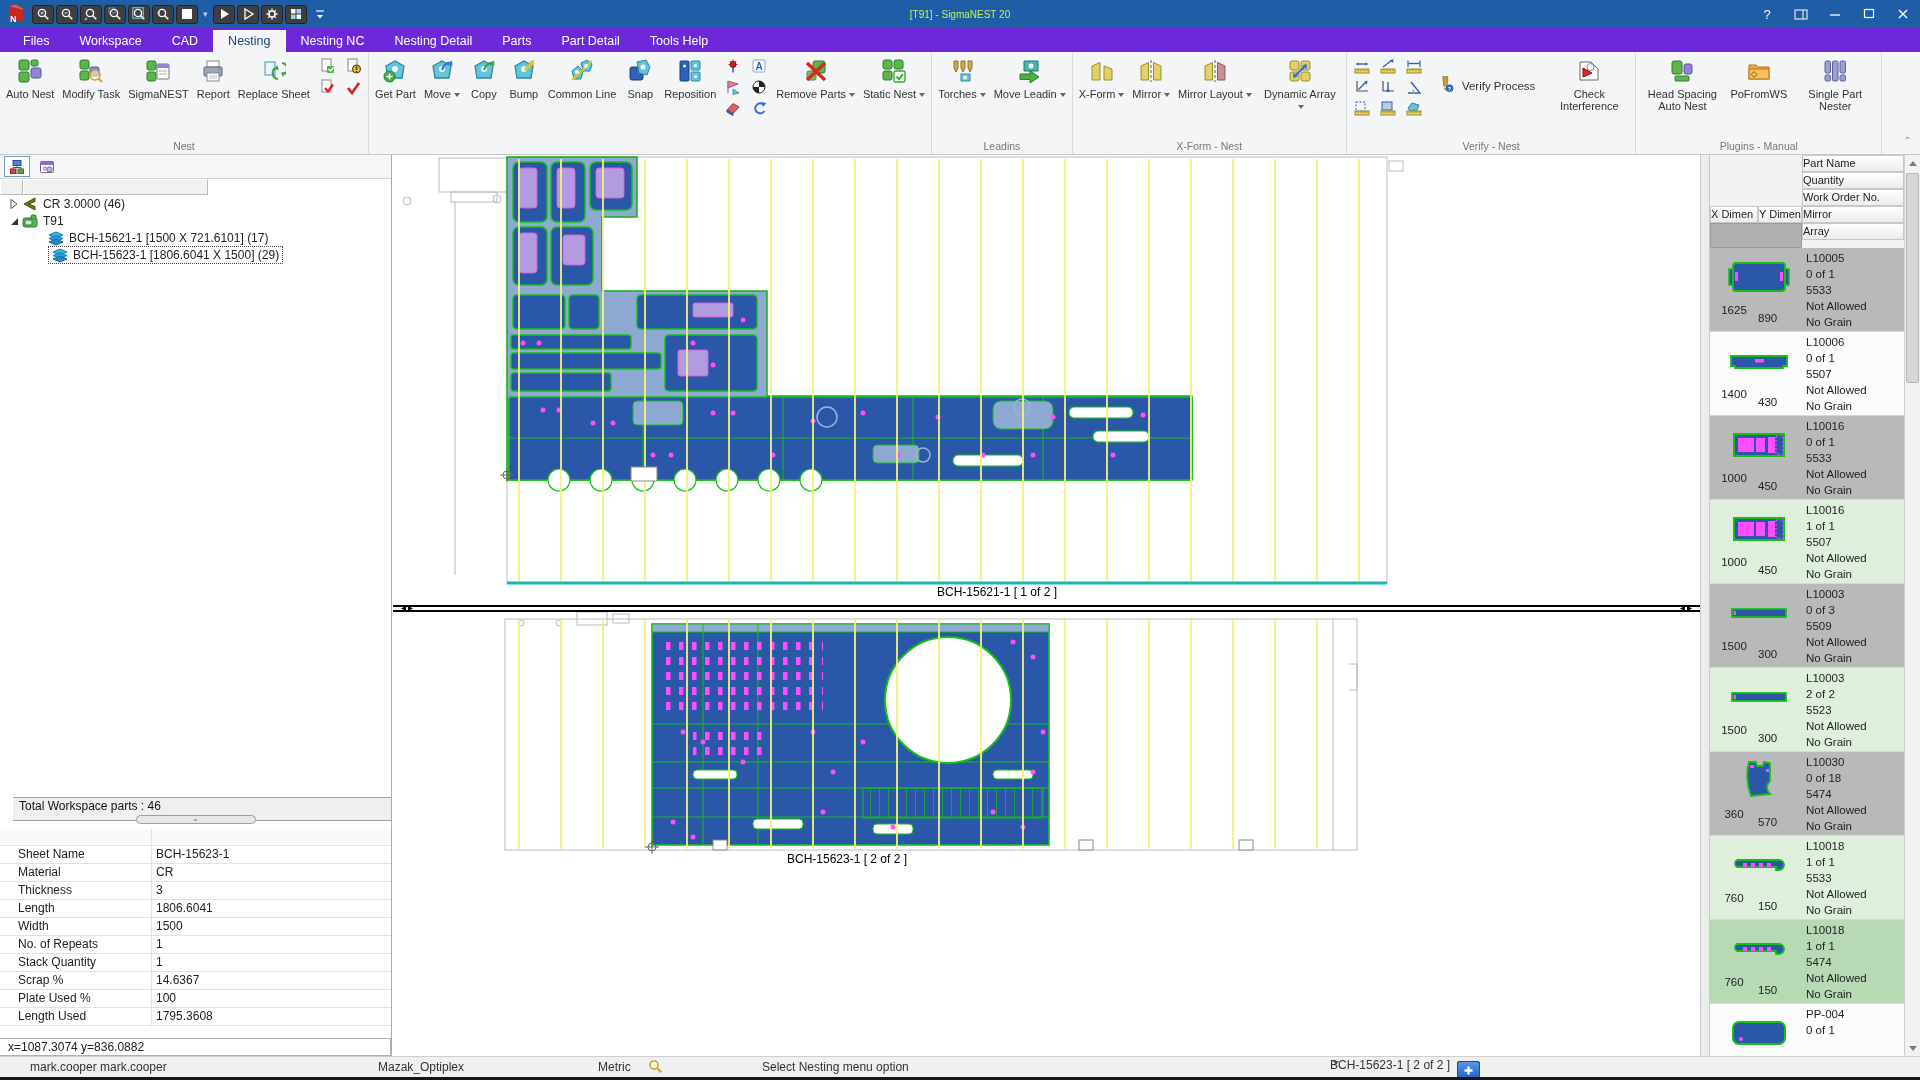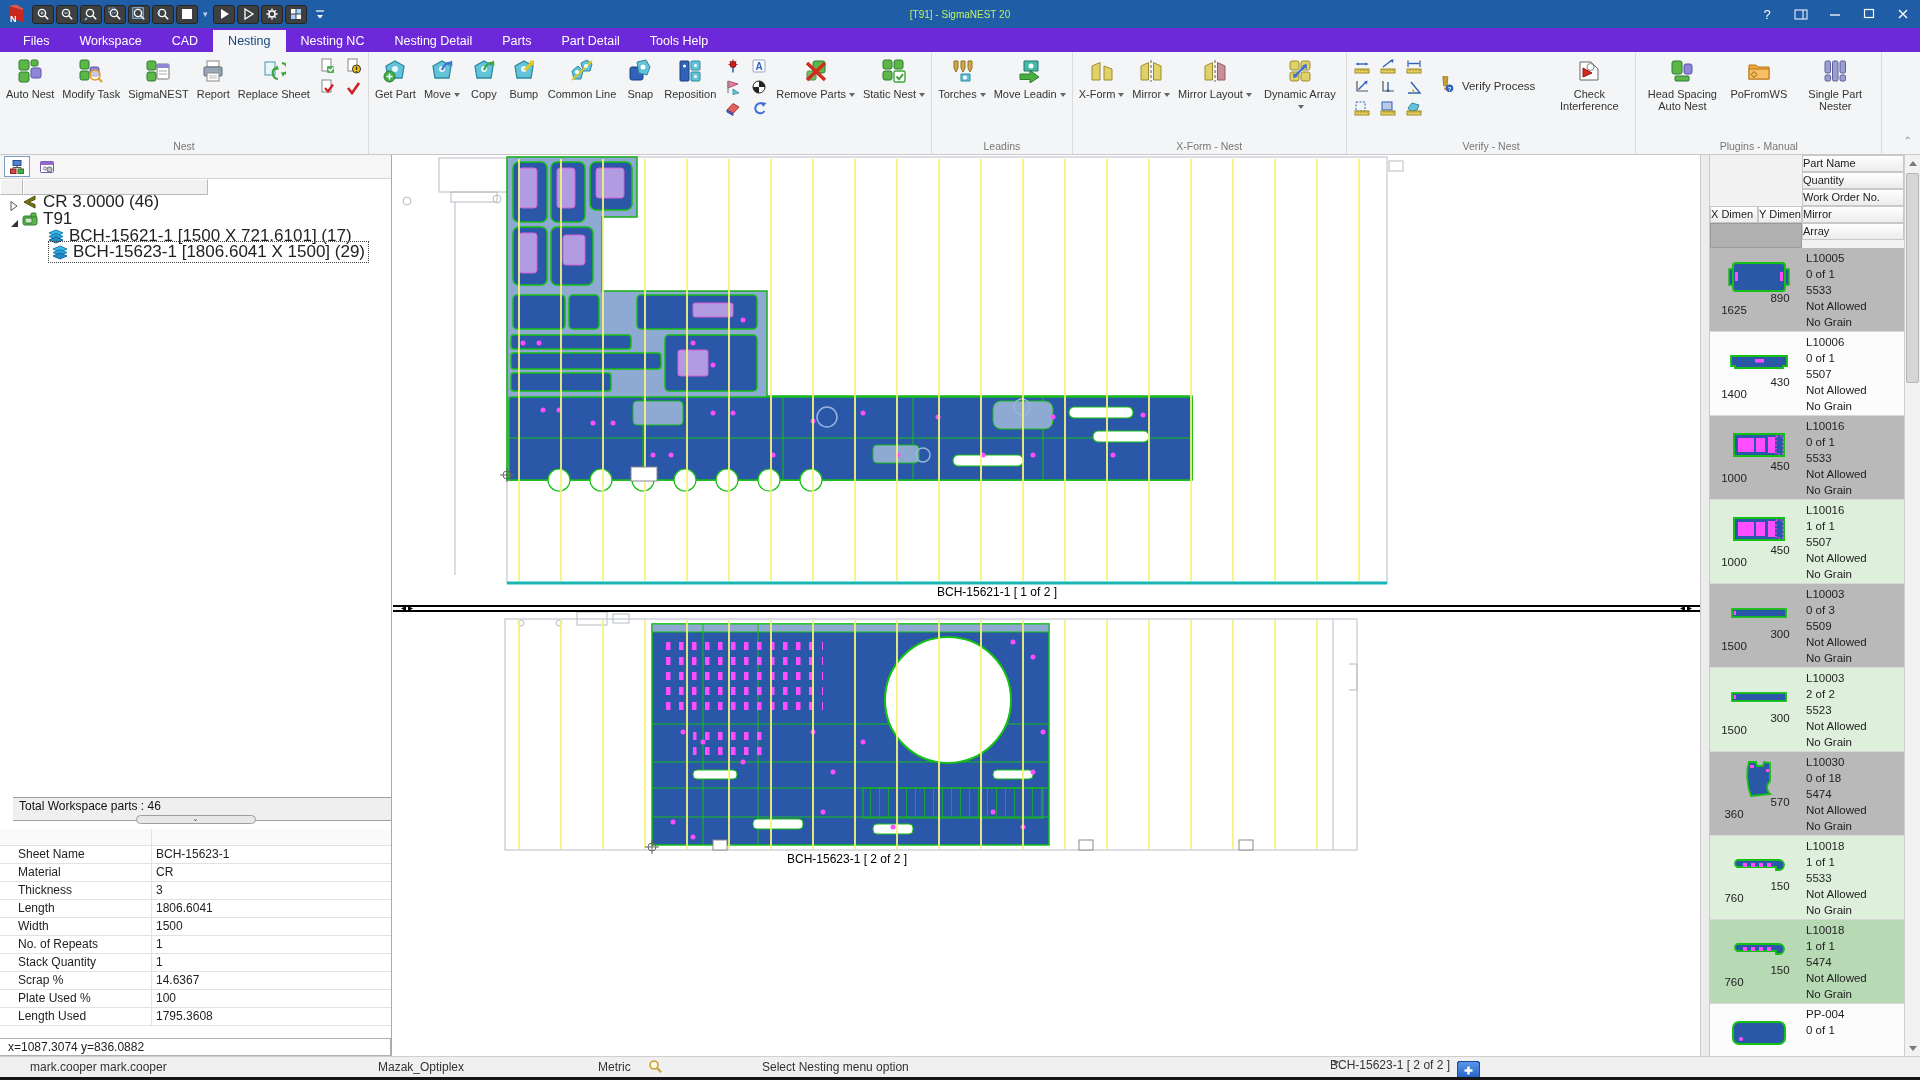--- a/index.html
+++ b/index.html
@@ -32,21 +32,21 @@
   .caret{display:inline-block;width:0;height:0;border-left:3.5px solid transparent;border-right:3.5px solid transparent;border-top:4px solid #666;margin-left:3px;vertical-align:middle}
   .ribcollapse{position:absolute;right:6px;bottom:4px;color:#888;font-size:10px}
   
   .leftpanel{position:absolute;top:155px;left:0;width:392px;bottom:24px;background:#fff;border-right:1px solid #a9a9a9}
   .lp-tabs{position:absolute;top:0;left:0;right:0;height:24px;background:#f6f6f6;border-bottom:1px solid #d5d5d5;display:flex;align-items:center;padding-left:4px;gap:4px}
   .lp-tab{width:26px;height:21px;display:flex;align-items:center;justify-content:center;border:1px solid transparent}
   .lp-tab.sel{background:#fff;border:1px solid #7a9cc4}
   .lp-colhead{position:absolute;top:24px;left:0;right:0;height:16px;display:flex}
   .lp-colcell{background:#f1f1f1;border:1px solid #fff;border-right-color:#b9b9b9;border-bottom-color:#b9b9b9;height:16px}
   .lp-tree{position:absolute;top:40px;left:0;right:0;height:602px;background:#fff;overflow:hidden}
-  .trow{height:17px;display:flex;align-items:flex-end;white-space:nowrap;font-size:17px}
+  .trow{height:17px;display:flex;align-items:center;white-space:nowrap;font-size:12px}
   .texp{width:12px;display:flex;justify-content:center;margin-right:2px}
   .ticon{margin-right:5px;display:flex}
   .tsel{border:1px dotted #444;padding:0 3px}
   .lp-total{position:absolute;top:642px;left:13px;right:0;height:24px;background:#efefef;border:1px solid #9f9f9f;border-left:none;border-right:none;line-height:17px;padding-left:6px;color:#111}
   .lp-pillrow{position:absolute;top:660px;left:0;right:0;height:14px;display:flex;justify-content:center}
   .pill{width:120px;height:9px;background:#e8e8e8;border:1px solid #9f9f9f;border-radius:5px;font-size:7px;line-height:6px;text-align:center;color:#333}
   .props{position:absolute;top:674px;left:0;right:0}
   .prow{display:flex;height:18px;border-bottom:1px solid #e2e2e2}
   .prow .pl{width:152px;padding-left:18px;line-height:17px;border-right:1px solid #e2e2e2;color:#222}
   .prow .pv{flex:1;padding-left:4px;line-height:17px}
@@ -62,21 +62,21 @@
   .viewlabel{position:absolute;background:#fff;padding:0 5px;font-size:12px;color:#000;white-space:nowrap;transform:translateX(-50%)}
   .vstrip{position:absolute;top:155px;bottom:24px;left:1700px;width:10px;background:#ececec;border-left:1px solid #c9c9c9;border-right:1px solid #c9c9c9}
   
   .rightpanel{position:absolute;top:155px;right:0;width:210px;bottom:24px;background:#fff;overflow:hidden}
   .rp-head{position:absolute;top:0;left:0;right:16px;height:93px;background:#f2f2f2}
   .hcell{position:absolute;background:linear-gradient(#fff,#ececec);border:1px solid #c8c8c8;font-size:11px;line-height:15px;color:#222;overflow:hidden;white-space:nowrap}
   .rp-rows{position:absolute;top:93px;left:0;right:16px;bottom:0;overflow:hidden}
   .partrow{position:relative;height:84px;border-bottom:1px solid #d8d8d8}
   .partrow .pthumb{position:absolute;left:12px;top:5px;width:74px;height:48px;display:flex;align-items:center;justify-content:center}
   .partrow .pxv{position:absolute;left:0;top:56px;width:48px;text-align:center;font-size:11.5px}
-  .partrow .pyv{position:absolute;left:48px;top:44px;width:44px;text-align:center;font-size:11.5px}
+  .partrow .pyv{position:absolute;left:48px;top:64px;width:44px;text-align:left;font-size:11.5px}
   .partrow .pinfo{position:absolute;left:96px;top:2px;right:2px;font-size:11.5px;line-height:16px;white-space:nowrap}
   .bg-gray{background:#b9b9b9}.bg-white{background:#fcfcfc}.bg-green{background:#def0dc}.bg-darkgreen{background:#b7d9b4}
   .rp-scroll{position:absolute;top:0;right:0;width:16px;bottom:0;background:#f2f2f2;border-left:1px solid #cfcfcf}
   .scrbtn{position:absolute;left:1px;width:13px;height:14px;display:flex;align-items:center;justify-content:center}
   .tri-up{width:0;height:0;border-left:4px solid transparent;border-right:4px solid transparent;border-bottom:5px solid #7a7a7a}
   .tri-down{width:0;height:0;border-left:4px solid transparent;border-right:4px solid transparent;border-top:5px solid #7a7a7a}
   .scrthumb{position:absolute;left:1px;top:18px;width:13px;height:210px;background:#d6d6d6;border:1px solid #b5b5b5;border-radius:2px}
   
   .statusbar{position:absolute;bottom:3px;left:0;right:0;height:21px;background:#f0f0f0;border-top:1px solid #cfcfcf;font-size:12px;color:#333}
   .statusbar span{position:absolute;top:3px;white-space:nowrap}

